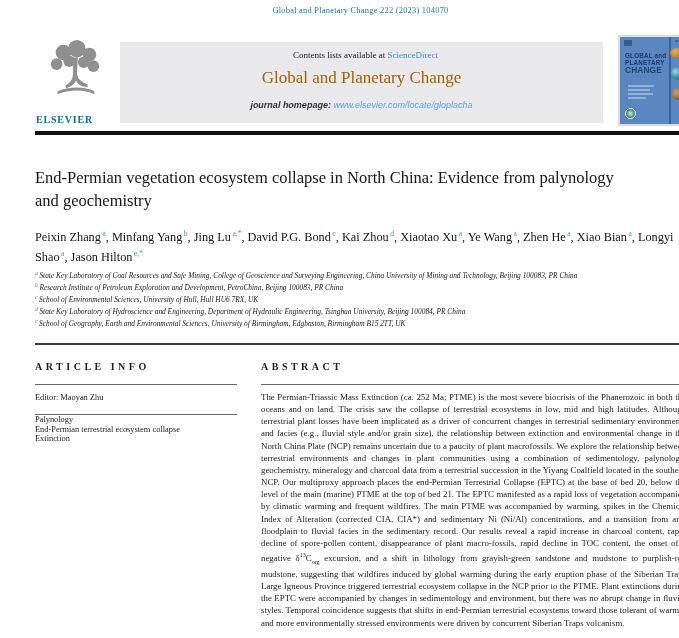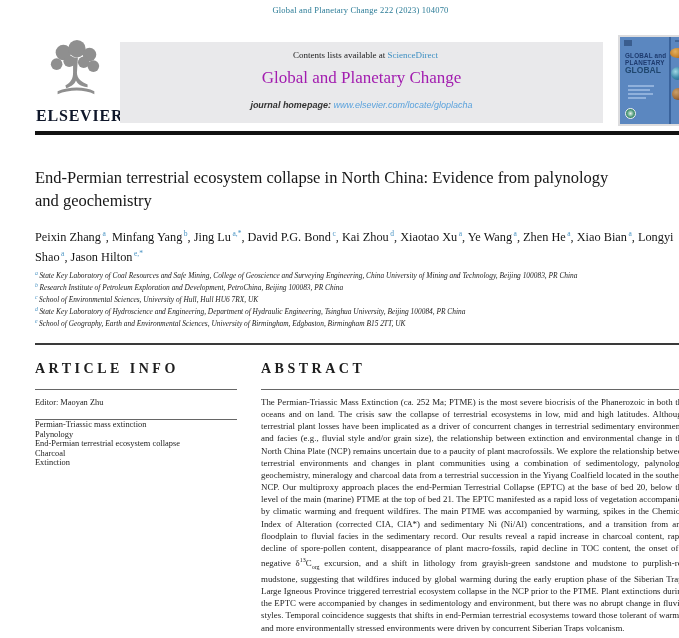--- a/index.html
+++ b/index.html
@@ -8,30 +8,30 @@
     font-family:"Liberation Serif", serif; color:#1b1b1b; overflow:hidden;margin-left:21px;
   }
   .journal-ref {
     position:absolute; top:5px; left:0; width:100%; text-align:center;
     font-size:8.5px; color:#2a7b96; letter-spacing:0.2px;
   }
   
   .logo-block { position:absolute; left:15px; top:40px; width:82px; height:85px; }
   .tree-svg { display:block; margin:0 0 0 8px; }
   .elsevier-text {
-    position:absolute; bottom:0; left:0; font-size:16px; font-weight:bold;
-    color:#0f172a; letter-spacing:0.8px;
+    position:absolute; bottom:0; left:0; font-size:10px; font-weight:bold;
+    color:#0f766e; letter-spacing:0.8px;
   }
   .header-box {
     position:absolute; left:99px; top:42px; width:483px; height:81px;
     background:#e9e9eb; text-align:center;
   }
   .contents-line { padding-top:8px; font-size:9px; color:#222;padding-left:8px; }
   .sd-link { color:#3d8fc2; text-decoration:none; cursor:pointer; }
-  .journal-title { margin-top:8px; font-size:17px; color:#a21caf; }
+  .journal-title { margin-top:8px; font-size:17px; color:#a16207; }
   .homepage-line {
     margin-top:12px; font-size:9px; font-family:"Liberation Sans", sans-serif;
     font-weight:bold; color:#333;font-style:italic;
   }
   .hp-url { color:#5aa2dc; font-weight:normal; text-decoration:none; cursor:pointer; }
   
   .cover {
     position:absolute; left:597px; top:35px; width:73px; height:91px;
     background:#5b87c0; border:2px solid #dcdcde; box-sizing:border-box; cursor:pointer;
   }
@@ -55,21 +55,21 @@
   
   .article-title {
     position:absolute; left:14px; top:166px; width:600px; margin:0;
     font-size:16.5px; font-weight:normal; line-height:23px; color:#161616;
   }
   .authors { position:absolute; left:14px; top:226px; width:652px; font-size:12.3px; line-height:16.5px; color:#161616; }
   .a-sup { font-size:7.5px; color:#4a94c4; margin-left:1.5px; }
   .affils { position:absolute; left:14px; top:269px; width:652px; font-size:7.4px; font-style:italic; line-height:9.4px; color:#222; }
   .affil sup { color:#4a94c4; font-size:5.8px; margin-right:1.5px; }
   
-  .sec-heading { font-size:14px; font-weight:bold; letter-spacing:3.5px; color:#1e1e1e; }
+  .sec-heading { font-size:10px; font-weight:bold; letter-spacing:3.5px; color:#1e1e1e; }
   .info-col { position:absolute; left:14px; top:361px; width:202px; }
   .info-col .rule-thin { margin-top:12px; }
   .editor { margin-top:8px; font-size:8.4px; }
   .editor-rule { margin-top:9px; }
   .kw-label { margin-top:7px; font-style:italic; font-size:8.4px; }
   .kw { font-size:8.4px; line-height:9.6px; }
   .abs-col { position:absolute; left:240px; top:361px; width:425px; }
   .abs-col .rule-thin { margin-top:12px; }
   .abs-text {
     margin:6px 0 0; font-size:8.85px; line-height:12.15px;
@@ -107,59 +107,57 @@
     <div class="homepage-line"><span>journal homepage: </span><a class="hp-url">www.elsevier.com/locate/gloplacha</a></div>
   </div>
 
   <div class="cover">
     <div class="cov-mark-tl"></div>
     <div class="cov-mark-tr"></div>
     <div class="cov-stripe"></div>
     <div class="cov-title">
       <div class="cov-t1">GLOBAL and</div>
       <div class="cov-t2">PLANETARY</div>
-      <div class="cov-t3">GLOBAL</div>
+      <div class="cov-t3">CHANGE</div>
     </div>
     <div class="cov-edline" style="left:8px; top:48px;"></div>
     <div class="cov-edline" style="left:8px; top:52px; width:22px;"></div>
     <div class="cov-edline" style="left:8px; top:56px; width:25px;"></div>
     <div class="cov-edline" style="left:8px; top:60px; width:18px;"></div>
     <div class="cov-sphere cov-s1"></div>
     <div class="cov-sphere cov-s2"></div>
     <div class="cov-sphere cov-s3"></div>
     <div class="cov-logo"></div>
   </div>
 
   <div class="rule-thick"></div>
 
-  <h1 class="article-title">End-Permian terrestrial ecosystem collapse in North China: Evidence from palynology and geochemistry</h1>
+  <h1 class="article-title">End-Permian vegetation ecosystem collapse in North China: Evidence from palynology and geochemistry</h1>
 
   <div class="authors">
     <span class="author"><span>Peixin Zhang</span><sup class="a-sup">a</sup><span>, </span></span><span class="author"><span>Minfang Yang</span><sup class="a-sup">b</sup><span>, </span></span><span class="author"><span>Jing Lu</span><sup class="a-sup">a,*</sup><span>, </span></span><span class="author"><span>David P.G. Bond</span><sup class="a-sup">c</sup><span>, </span></span><span class="author"><span>Kai Zhou</span><sup class="a-sup">d</sup><span>, </span></span><span class="author"><span>Xiaotao Xu</span><sup class="a-sup">a</sup><span>, </span></span><span class="author"><span>Ye Wang</span><sup class="a-sup">a</sup><span>, </span></span><span class="author"><span>Zhen He</span><sup class="a-sup">a</sup><span>, </span></span><span class="author"><span>Xiao Bian</span><sup class="a-sup">a</sup><span>, </span></span><span class="author"><span>Longyi Shao</span><sup class="a-sup">a</sup><span>, </span></span><span class="author"><span>Jason Hilton</span><sup class="a-sup">e,*</sup><span></span></span>
   </div>
 
   <div class="affils">
     <div class="affil"><sup>a</sup><span>State Key Laboratory of Coal Resources and Safe Mining, College of Geoscience and Surveying Engineering, China University of Mining and Technology, Beijing 100083, PR China</span></div>
     <div class="affil"><sup>b</sup><span>Research Institute of Petroleum Exploration and Development, PetroChina, Beijing 100083, PR China</span></div>
     <div class="affil"><sup>c</sup><span>School of Environmental Sciences, University of Hull, Hull HU6 7RX, UK</span></div>
     <div class="affil"><sup>d</sup><span>State Key Laboratory of Hydroscience and Engineering, Department of Hydraulic Engineering, Tsinghua University, Beijing 100084, PR China</span></div>
     <div class="affil"><sup>e</sup><span>School of Geography, Earth and Environmental Sciences, University of Birmingham, Edgbaston, Birmingham B15 2TT, UK</span></div>
   </div>
 
   <div class="rule-med"></div>
 
   <div class="info-col">
     <div class="sec-heading">ARTICLE INFO</div>
     <div class="rule-thin"></div>
     <div class="editor">Editor: Maoyan Zhu</div>
     <div class="rule-thin editor-rule"></div>
-    <div class="kw">Permian-Triassic mass extinction</div>
     <div class="kw">Palynology</div>
     <div class="kw">End-Permian terrestrial ecosystem collapse</div>
-    <div class="kw">Charcoal</div>
     <div class="kw">Extinction</div>
   </div>
 
   <div class="abs-col">
     <div class="sec-heading">ABSTRACT</div>
     <div class="rule-thin"></div>
     <p class="abs-text"><span>The Permian-Triassic Mass Extinction (ca. 252 Ma; PTME) is the most severe biocrisis of the Phanerozoic in both the oceans and on land. The crisis saw the collapse of terrestrial ecosystems in low, mid and high latitudes. Although terrestrial plant losses have been implicated as a driver of concurrent changes in terrestrial sedimentary environments and facies (e.g., fluvial style and/or grain size), the relationship between extinction and environmental change in the North China Plate (NCP) remains uncertain due to a paucity of plant macrofossils. We explore the relationship between terrestrial environments and changes in plant communities using a combination of sedimentology, palynology, geochemistry, mineralogy and charcoal data from a terrestrial succession in the Yiyang Coalfield located in the southern NCP. Our multiproxy approach places the end-Permian Terrestrial Collapse (EPTC) at the base of bed 20, below the level of the main (marine) PTME at the top of bed 21. The EPTC manifested as a rapid loss of vegetation accompanied by climatic warming and frequent wildfires. The main PTME was accompanied by warming, spikes in the Chemical Index of Alteration (corrected CIA, CIA*) and sedimentary Ni (Ni/Al) concentrations, and a transition from arid floodplain to fluvial facies in the sedimentary record. Our results reveal a rapid increase in charcoal content, rapid decline of spore-pollen content, disappearance of plant macro-fossils, rapid decline in TOC content, the onset of a negative δ</span><sup class="iso-sup">13</sup><span>C</span><sub class="iso-sub">org</sub><span> excursion, and a shift in lithology from grayish-green sandstone and mudstone to purplish-red mudstone, suggesting that wildfires induced by global warming during the early eruption phase of the Siberian Traps Large Igneous Province triggered terrestrial ecosystem collapse in the NCP prior to the PTME. Plant extinctions during the EPTC were accompanied by changes in sedimentology and environment, but there was no abrupt change in fluvial styles. Temporal coincidence suggests that shifts in end-Permian terrestrial ecosystems toward those tolerant of warmer and more environmentally stressed environments were driven by concurrent Siberian Traps volcanism.</span></p>
   </div>
 
   <div class="rule-bottom"></div>

